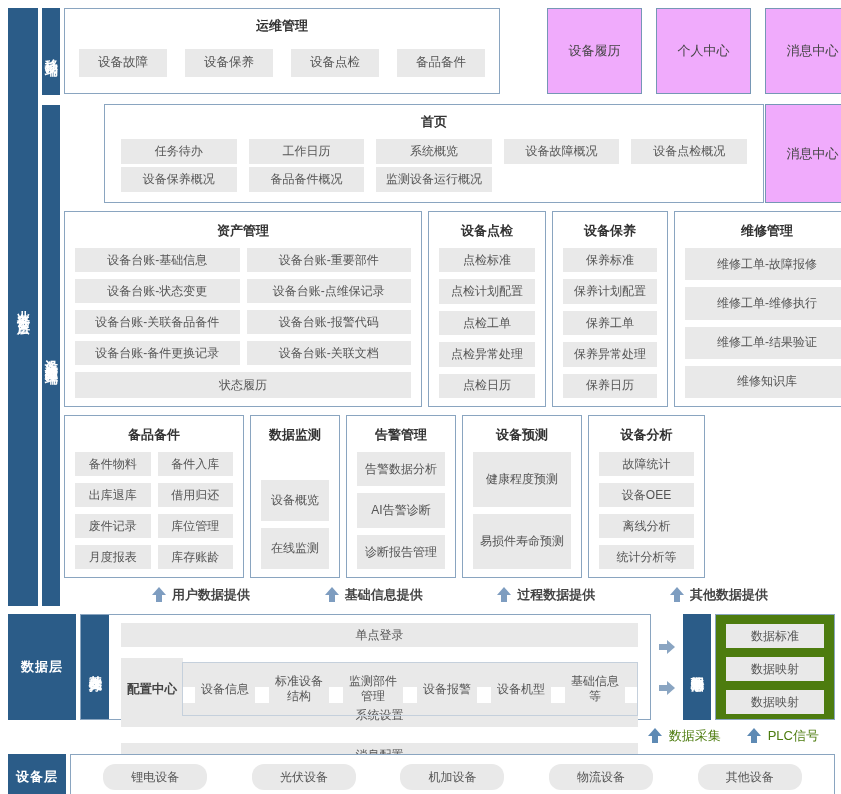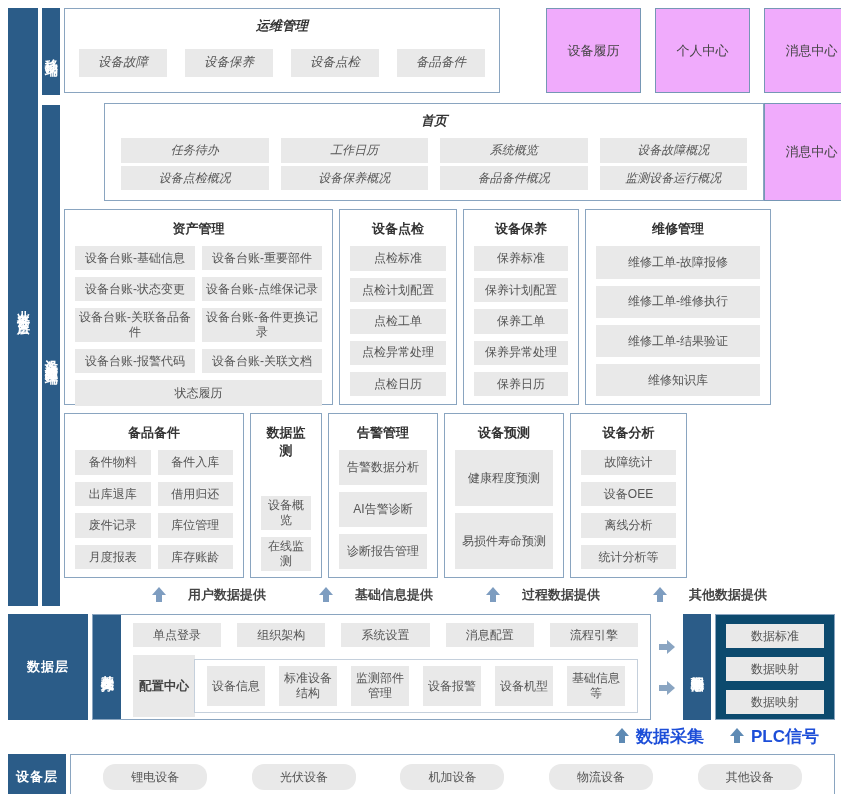--- a/index.html
+++ b/index.html
@@ -6,21 +6,21 @@
   html,body { background:#ffffff; }
   body { font-family:"Liberation Sans","DejaVu Sans",sans-serif; }
   .page { position:relative; width:841px; height:794px; background:#fff; padding:8px 6px 2px 8px; overflow:hidden; }
 
   
   .band { display:flex; gap:4px; }
   .vbar { background:#2b5c88; color:#fff; display:flex; align-items:center; justify-content:center;
           writing-mode:vertical-rl; text-orientation:upright; font-weight:bold; font-size:13px; letter-spacing:3px; }
   .layer-block { background:#2b5c88; color:#fff; display:flex; align-items:center; justify-content:center;
                  font-weight:bold; font-size:13px; letter-spacing:1px; }
-  .obox { background:#fff; border:1px solid #8aa5c0;font-style:italic; }
+  .obox { background:#fff; border:1px solid #8aa5c0; }
   .sbox { background:#f0abfc; border:1px solid #7697b5; display:flex; align-items:center; justify-content:center;
           font-size:13px; color:#444; }
   .btn { background:#e9e9e9; color:#555; font-size:12px; display:flex; align-items:center; justify-content:center;
          text-align:center; min-height:24px; line-height:1.25; padding:2px 4px; }
   .mtitle { text-align:center; font-weight:bold; font-size:13px; color:#333; padding:2px 0 8px; }
 
   
   .arr-up { position:relative; width:14px; height:16px; display:inline-block; flex:none; }
   .arr-up::before { content:""; position:absolute; left:50%; transform:translateX(-50%); top:0;
                     border-left:7px solid transparent; border-right:7px solid transparent; border-bottom:8px solid var(--c,#7e9dc0); }
@@ -40,58 +40,58 @@
   .pcontent { flex:1; display:flex; flex-direction:column; }
 
   .rowa { height:87px; display:flex; justify-content:space-between; }
   .ops-box { width:436px; padding:6px 14px 10px; display:flex; flex-direction:column; }
   .ops-items { flex:1; display:flex; justify-content:space-between; align-items:center; }
   .ops-items .btn { width:88px; height:28px; font-size:12.5px; }
   .rowa .sbox, .rowb .sbox { width:95px; }
 
   .rowb { height:100px; margin-top:10px; display:flex; justify-content:space-between; }
   .home-box { width:660px; padding:6px 16px 10px; display:flex; flex-direction:column;margin-left:40px; }
-  .home-grid { flex:1; display:grid; grid-template-columns:repeat(4,1fr); gap:3px 12px; }
+  .home-grid { flex:1; display:grid; grid-template-columns:repeat(5,1fr); gap:3px 12px; }
 
   .rowc { height:196px; margin-top:8px; display:flex; gap:6px; }
   .rowd { height:165px; margin-top:8px; display:flex; gap:6px; }
   .mbox { display:flex; flex-direction:column; padding:8px 10px; background:#fff; border:1px solid #8aa5c0; }
   .grid2 { flex:1; display:grid; grid-template-columns:1fr 1fr; gap:7px; }
   .vlist { flex:1; display:flex; flex-direction:column; gap:7px; }
   .vlist .btn { flex:1; }
   .footer-btn { margin-top:7px; min-height:26px; }
-  .w-asset{width:269px;} .w-inspect{width:118px;} .w-maint{width:116px;} .w-repair{width:186px;}
-  .w-spare{width:180px;} .w-monitor{width:72px;gap:28px;} .w-alarm{width:110px;} .w-predict{width:120px;} .w-energy{width:118px;} .w-analysis{width:117px;}
+  .w-asset{width:358px;} .w-inspect{width:118px;} .w-maint{width:116px;} .w-repair{width:186px;}
+  .w-spare{width:180px;} .w-monitor{width:90px;gap:28px;} .w-alarm{width:110px;} .w-predict{width:120px;} .w-energy{width:118px;} .w-analysis{width:117px;}
 
   .feed-row { height:22px; margin-top:6px; display:flex; justify-content:space-between; padding:0 92px 0 88px; align-items:center; }
-  .feed { display:flex; align-items:center; gap:22px; }
+  .feed { display:flex; align-items:center; gap:6px; }
   .feed-label { font-size:13px; color:#444; font-weight:600; }
 
   
   .data-band { height:106px; margin-top:8px; }
-  .block-data { width:80px; }
+  .block-data { width:68px; }
   .data-outer { flex:1; display:flex; border:1px solid #8aa5c0; background:#fff; }
   .bar-base { width:28px; letter-spacing:1px; }
   .data-content { flex:1; padding:8px 12px 8px 12px; display:flex; flex-direction:column; }
-  .data-top { display:flex; gap:16px; height:27px; }
+  .data-top { display:flex; gap:16px; height:27px;flex-direction:column; }
   .data-top .btn { flex:1; }
   .data-bottom { flex:1; display:flex; align-items:center; margin-top:8px; }
   .config-center { width:62px; height:62px; background:#e9e9e9; color:#444; font-weight:bold; font-size:12.5px;
                    display:flex; align-items:center; justify-content:center; text-align:center; flex:none; }
   .config-box { flex:1; height:54px; border:1px solid #c5d0dc; margin-left:-1px; display:flex; gap:14px;
                 align-items:center; padding:6px 12px; }
   .config-box .btn { flex:1; height:40px; font-size:12px; }
   .gov-arrows { width:24px; display:flex; flex-direction:column; justify-content:space-around; align-items:center; padding:12px 0; }
   .gov-bar { width:28px; letter-spacing:0px; }
-  .gov-box { width:120px; border:1px solid #8aa5c0; background:#0c4a6e; display:flex; flex-direction:column; gap:9px; padding:9px 10px; }
+  .gov-box { width:120px; border:1px solid #8aa5c0; background:#4d7c0f; display:flex; flex-direction:column; gap:9px; padding:9px 10px; }
   .gov-box .btn { flex:1; }
 
   .collect-row { height:24px; margin-top:4px; display:flex; justify-content:flex-end; align-items:center; gap:26px; padding-right:16px; }
   .collect { display:flex; align-items:center; gap:7px; }
-  .collect-label { font-size:17px; color:#1d4ed8; font-weight:700; }
+  .collect-label { font-size:13px; color:#4d7c0f; font-weight:400; }
 
   
   .device-band { height:46px; margin-top:6px; }
   .block-device { width:58px; }
   .device-box { flex:1; border:1px solid #8aa5c0; background:#fff; display:flex; align-items:center; justify-content:space-around; padding:0 10px; }
   .device-box .btn { width:104px; height:26px;border-radius:12px; }
 </style>
 </head>
 <body>
 
@@ -147,22 +147,22 @@
       <div class="rowc">
         <div class="mbox w-asset">
           <div class="mtitle">资产管理</div>
           <div class="grid2">
 
           <div class="btn">设备台账-基础信息</div>
               <div class="btn">设备台账-重要部件</div>
               <div class="btn">设备台账-状态变更</div>
               <div class="btn">设备台账-点维保记录</div>
               <div class="btn">设备台账-关联备品备件</div>
+              <div class="btn">设备台账-报警代码</div>
               <div class="btn">设备台账-备件更换记录</div>
-              <div class="btn">设备台账-报警代码</div>
               <div class="btn">设备台账-关联文档</div>
             </div>
           <div class="btn footer-btn">状态履历</div>
         </div>
         <div class="mbox w-inspect">
           <div class="mtitle">设备点检</div>
           <div class="vlist">
 
           <div class="btn">点检标准</div>
               <div class="btn">点检计划配置</div>

